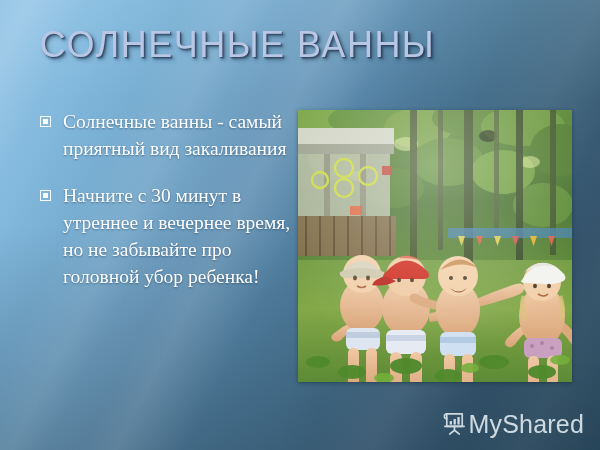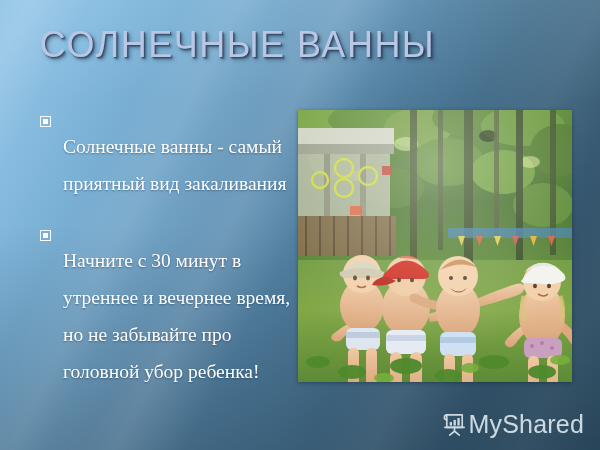--- a/index.html
+++ b/index.html
@@ -133,24 +133,23 @@
     left: 2px;
     top: 2px;
     width: 5px;
     height: 5px;
     background: rgba(255,255,255,0.95);
   }
   .bullet-text {
     flex: 1 1 auto;
     font-family: "Liberation Serif", "DejaVu Serif", serif;
     font-size: 19.5px;
-    line-height: 37px;
+    line-height: 27px;
     color: #ffffff;
     text-shadow: 0 1px 2px rgba(20,45,70,0.45);
-    margin-top: 20px;
   }
 
   
   #photo-frame {
     position: absolute;
     left: 298px;
     top: 110px;
     width: 274px;
     height: 272px;
     overflow: hidden;
@@ -162,21 +161,20 @@
     width: 274px;
     height: 272px;
   }
 
   
   #watermark {
     position: absolute;
     right: 16px;
     bottom: 12px;
     display: flex;
-    align-items: center;
     opacity: 0.92;
   }
   #watermark-icon svg { display: block; }
   #watermark-label {
     font-family: "Liberation Sans", "DejaVu Sans", sans-serif;
     font-size: 25px;
     line-height: 28px;
     color: #dbe6ec;
     letter-spacing: 0.2px;
   }

